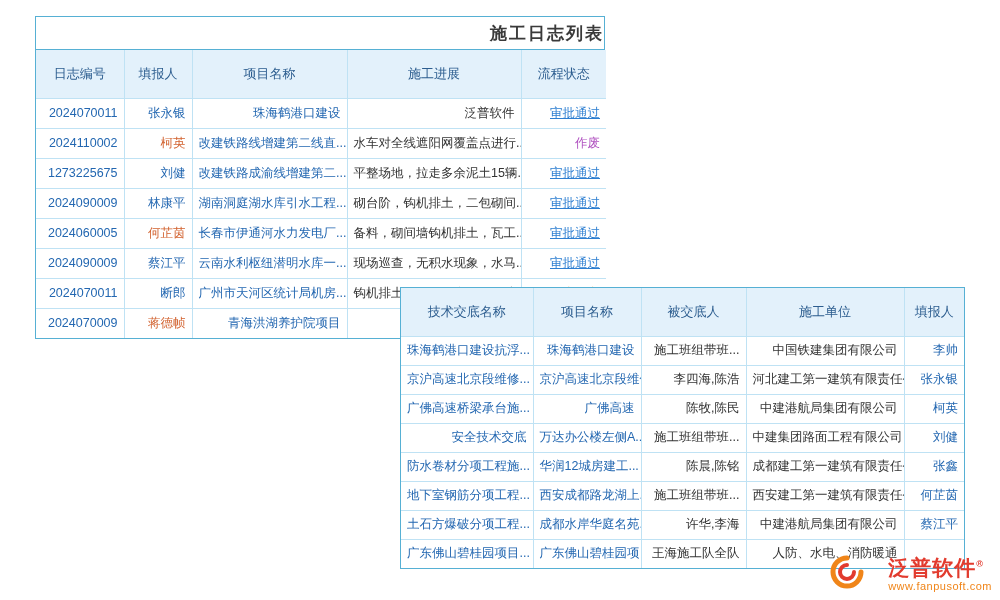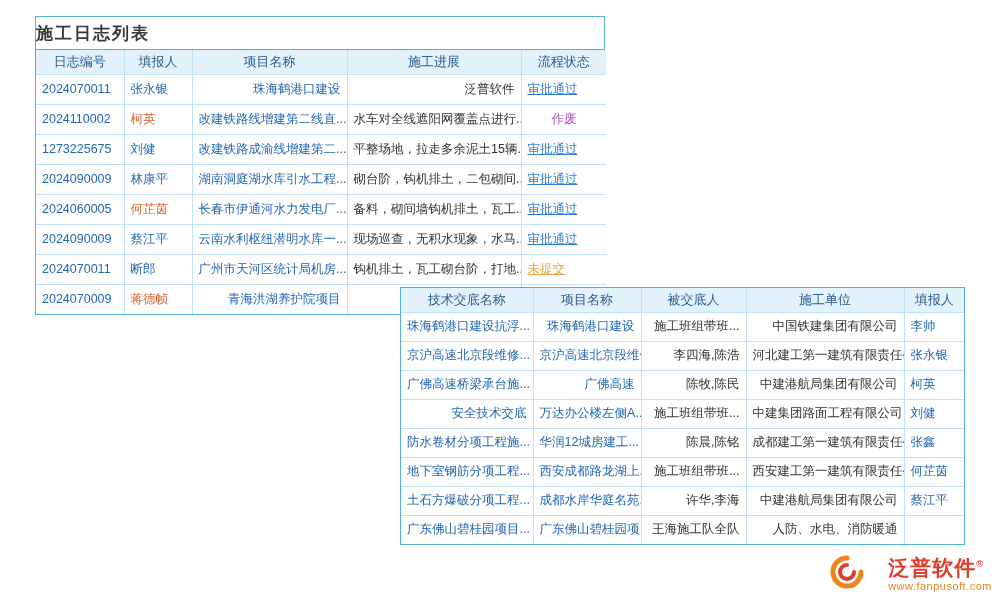--- a/index.html
+++ b/index.html
@@ -4,37 +4,37 @@
 <style>
   * { margin:0; padding:0; box-sizing:border-box; }
   html,body { width:1000px; height:600px; background:#ffffff; overflow:hidden;
               font-family:"Liberation Sans","DejaVu Sans",sans-serif; }
   body { position:relative; }
 
   .window { position:absolute; background:#ffffff; border:1px solid var(--accent-border); }
   #log-window        { left:35px;  top:16px;  width:570px; z-index:1; }
   #disclosure-window { left:400px; top:287px; width:565px; z-index:2; }
 
-  .window-title { height:33px; line-height:33px; text-align:left; font-size:17px;
+  .window-title { height:33px; line-height:33px; text-align:right; font-size:17px;
                   font-weight:600; color:#3a3a3a; letter-spacing:2px;
                   border-bottom:1px solid var(--accent-border); background:#ffffff; }
 
   table { width:100%; border-collapse:collapse; table-layout:fixed; }
   thead th { background:var(--header-bg); color:var(--header-text); font-size:13px;
-             font-weight:normal; height:24px;
+             font-weight:normal; height:48px;
              border-right:1px solid var(--cell-border); border-bottom:1px solid var(--cell-border); }
   thead th:last-child { border-right:none;font-family:Liberation Serif, serif; }
   td { height:30px; font-size:12.5px; padding:0 6px; white-space:nowrap; overflow:hidden;
        border-right:1px solid var(--cell-border); border-bottom:1px solid var(--cell-border);
        background:#ffffff; }
   td:last-child { border-right:none; }
   tbody tr:last-child td { border-bottom:none; }
   #disclosure-window td { height:29px; font-size:12.5px; }
 
-  .al-center { text-align:left; }
+  .al-center { text-align:right; }
   .al-left   { text-align:right; }
 
   .s-blue { color:var(--link-blue); }
   .s-dark { color:var(--text-dark); }
   .s-red  { color:var(--name-red); }
   .s-approved    { color:var(--approved); text-decoration:underline; }
   .s-voided      { color:var(--voided);margin-left:24px; }
   .s-unsubmitted { color:var(--unsubmitted); text-decoration:underline; }
 
   .logo { position:absolute; right:8px; bottom:6px; z-index:10; display:flex;

